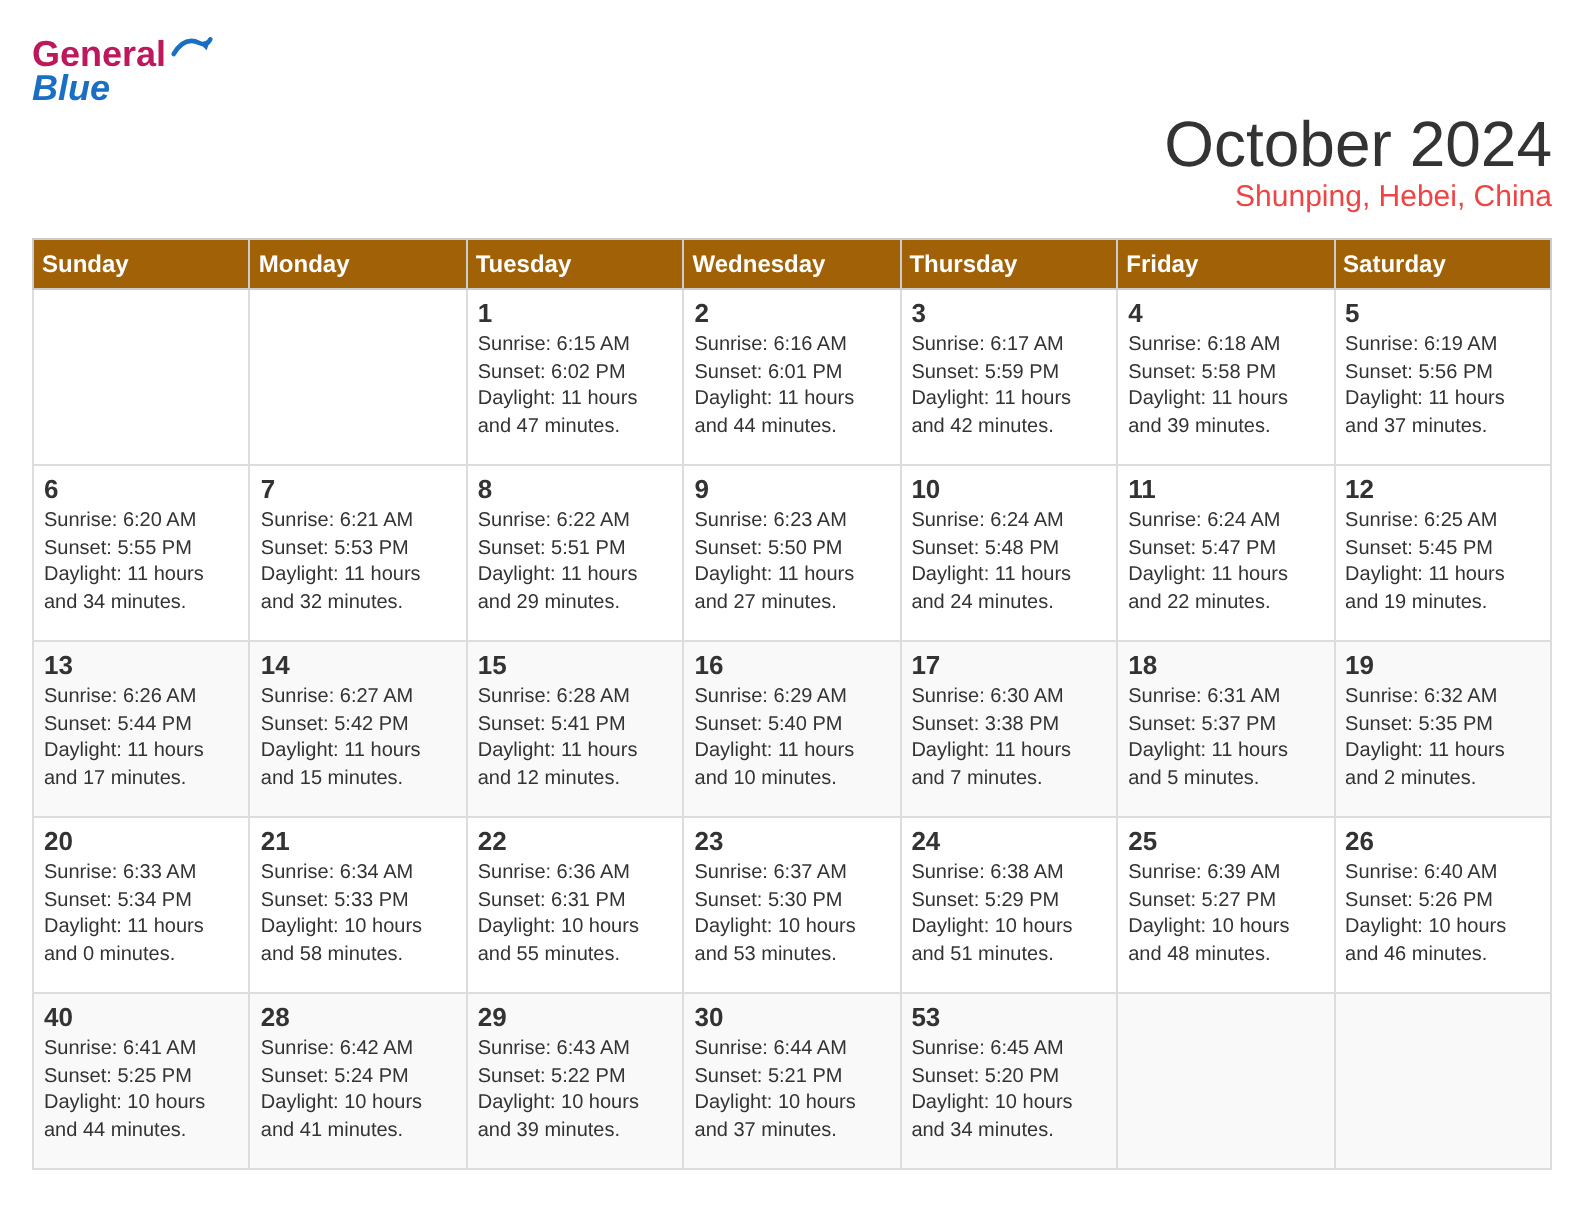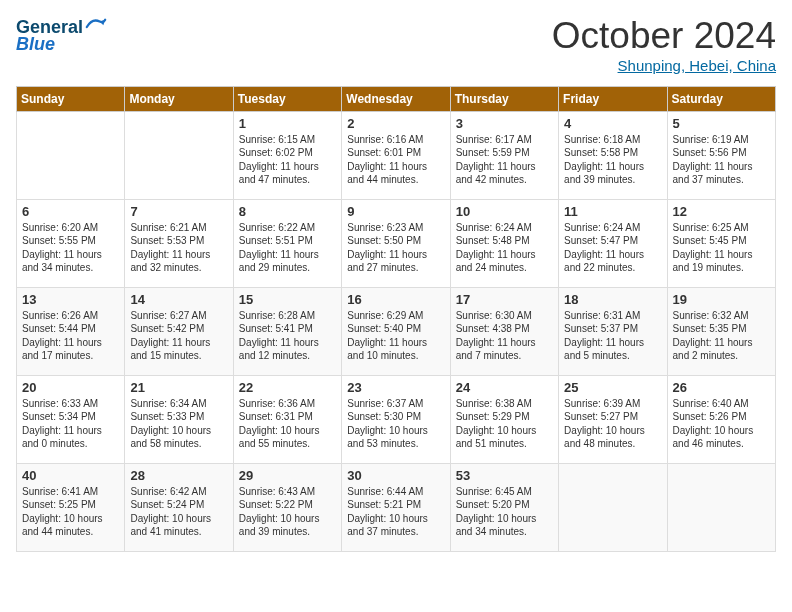--- a/index.html
+++ b/index.html
@@ -17,46 +17,46 @@
       margin-bottom: 12px;
     }
     .logo {
       display: flex;
       align-items: center;
       gap: 2px;
     }
     .logo-text-general {
       font-size: 18px;
       font-weight: bold;
-      color: #0c4a6e;
+      color: #be185d;
       text-align: center;
     }
     .logo-text-blue {
       font-size: 18px;
       font-weight: bold;
       color: #1a6fc4;
     }
     .logo-icon {
       width: 22px;
       height: 22px;
       margin-left: 2px;
     }
     .title-block {
       text-align: right;
     }
     .month-title {
-      font-size: 37px;
+      font-size: 32px;
       font-weight: normal;
       color: #333;
       line-height: 1.1;
+      margin-top: 39px;
     }
     .location-title {
       font-size: 15px;
-      color: #0369a1;
-      text-decoration: underline;
+      color: #ef4444;
     }
     table {
       width: 100%;
       border-collapse: collapse;
       table-layout: fixed;
     }
     th {
       background-color: #a16207;
       color: #fff;
       font-size: 12px;
@@ -222,21 +222,21 @@
         </td>
         <td>
           <span class="day-number">16</span>
           <div class="cell-content">Sunrise: 6:29 AM
 Sunset: 5:40 PM
 Daylight: 11 hours and 10 minutes.</div>
         </td>
         <td>
           <span class="day-number">17</span>
           <div class="cell-content">Sunrise: 6:30 AM
-Sunset: 4:38 PM
+Sunset: 3:38 PM
 Daylight: 11 hours and 7 minutes.</div>
         </td>
         <td>
           <span class="day-number">18</span>
           <div class="cell-content">Sunrise: 6:31 AM
 Sunset: 5:37 PM
 Daylight: 11 hours and 5 minutes.</div>
         </td>
         <td>
           <span class="day-number">19</span>

